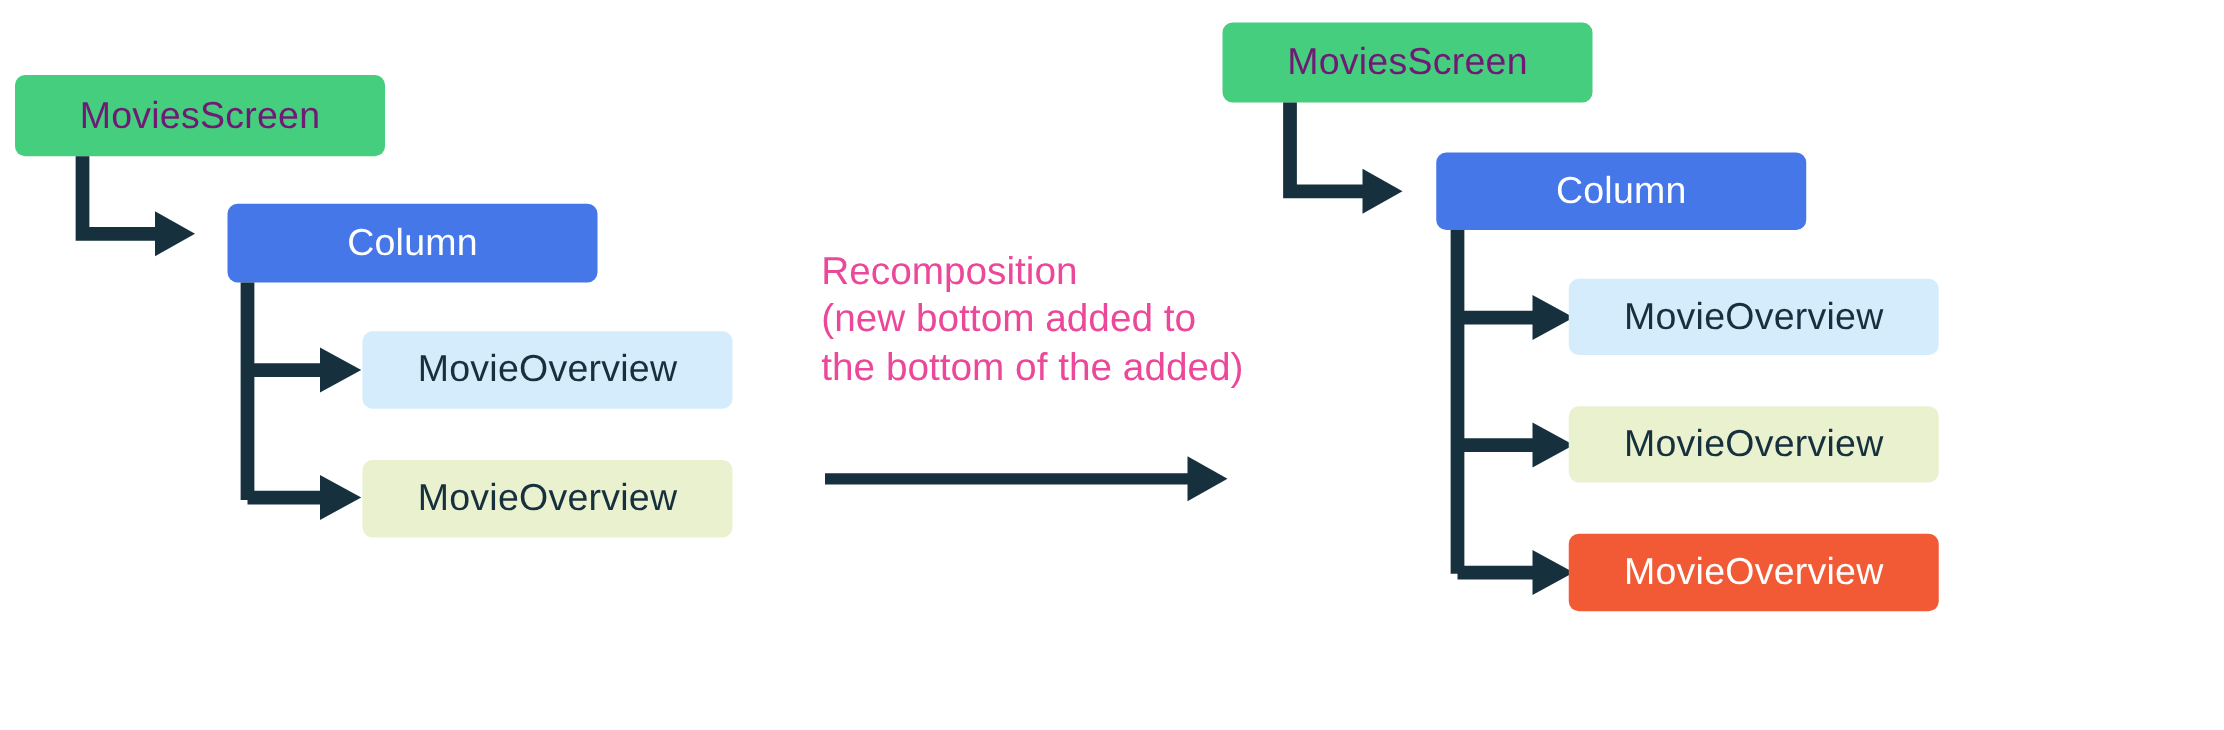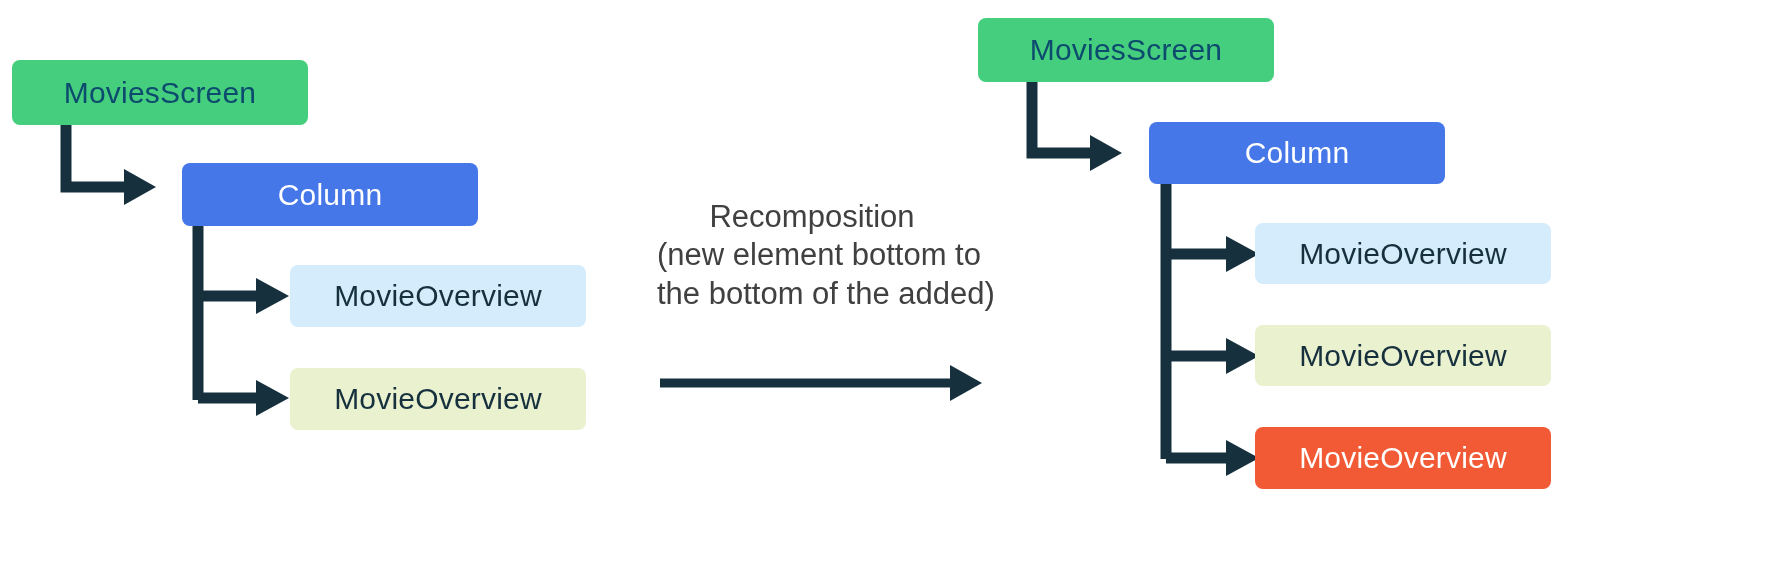--- a/index.html
+++ b/index.html
@@ -23,38 +23,38 @@
     border-radius: 8px;
     display: flex;
     align-items: center;
     justify-content: center;
     font-size: 30px;
     line-height: 1;
     letter-spacing: 0.2px;
     white-space: nowrap;
     user-select: none;
   }
-  .node-green   { background: #45CE7D; color: #0c4a6e; }
+  .node-green   { background: #45CE7D; color: #701a75; }
   .node-blue    { background: #4577E8; color: #ffffff; margin-left: 31px; }
   .node-lblue   { background: #D4ECFB; color: #16303E; }
   .node-cream   { background: #EAF1CF; color: #16303E; }
   .node-orange  { background: #F15A35; color: #ffffff; }
 
   .connector {
     position: absolute;
     pointer-events: none;
   }
   .connector svg { display: block; overflow: visible; }
 
   .center-label {
     position: absolute;
-    color: #404040;
+    color: #ec4899;
     font-size: 31px;
     line-height: 1.24;
-    text-align: center;
+    text-align: left;
     white-space: nowrap;
     user-select: none;
   }
   .center-label div { display: block; }
 
   .center-arrow {
     position: absolute;
     pointer-events: none;
   }
 </style>
@@ -97,21 +97,21 @@
     <div class="node node-cream" style="left:290px; top:368px; width:296px; height:62px;">
       <span>MovieOverview</span>
     </div>
 
   </div>
 
   <div>
 
     <div class="center-label" style="left:657px; top:198px; width:310px;">
       <div>Recomposition</div>
-      <div>(new element bottom to</div>
+      <div>(new bottom added to</div>
       <div>the bottom of the added)</div>
     </div>
 
     <div class="center-arrow" style="left:658px; top:355px; width:330px; height:56px;">
       <svg width="330" height="56" viewBox="0 0 330 56">
         <path d="M2,28 L300,28" stroke="#16303E" stroke-width="9" fill="none"></path>
         <path d="M292,10 L324,28 L292,46 Z" fill="#16303E"></path>
       </svg>
     </div>
 

